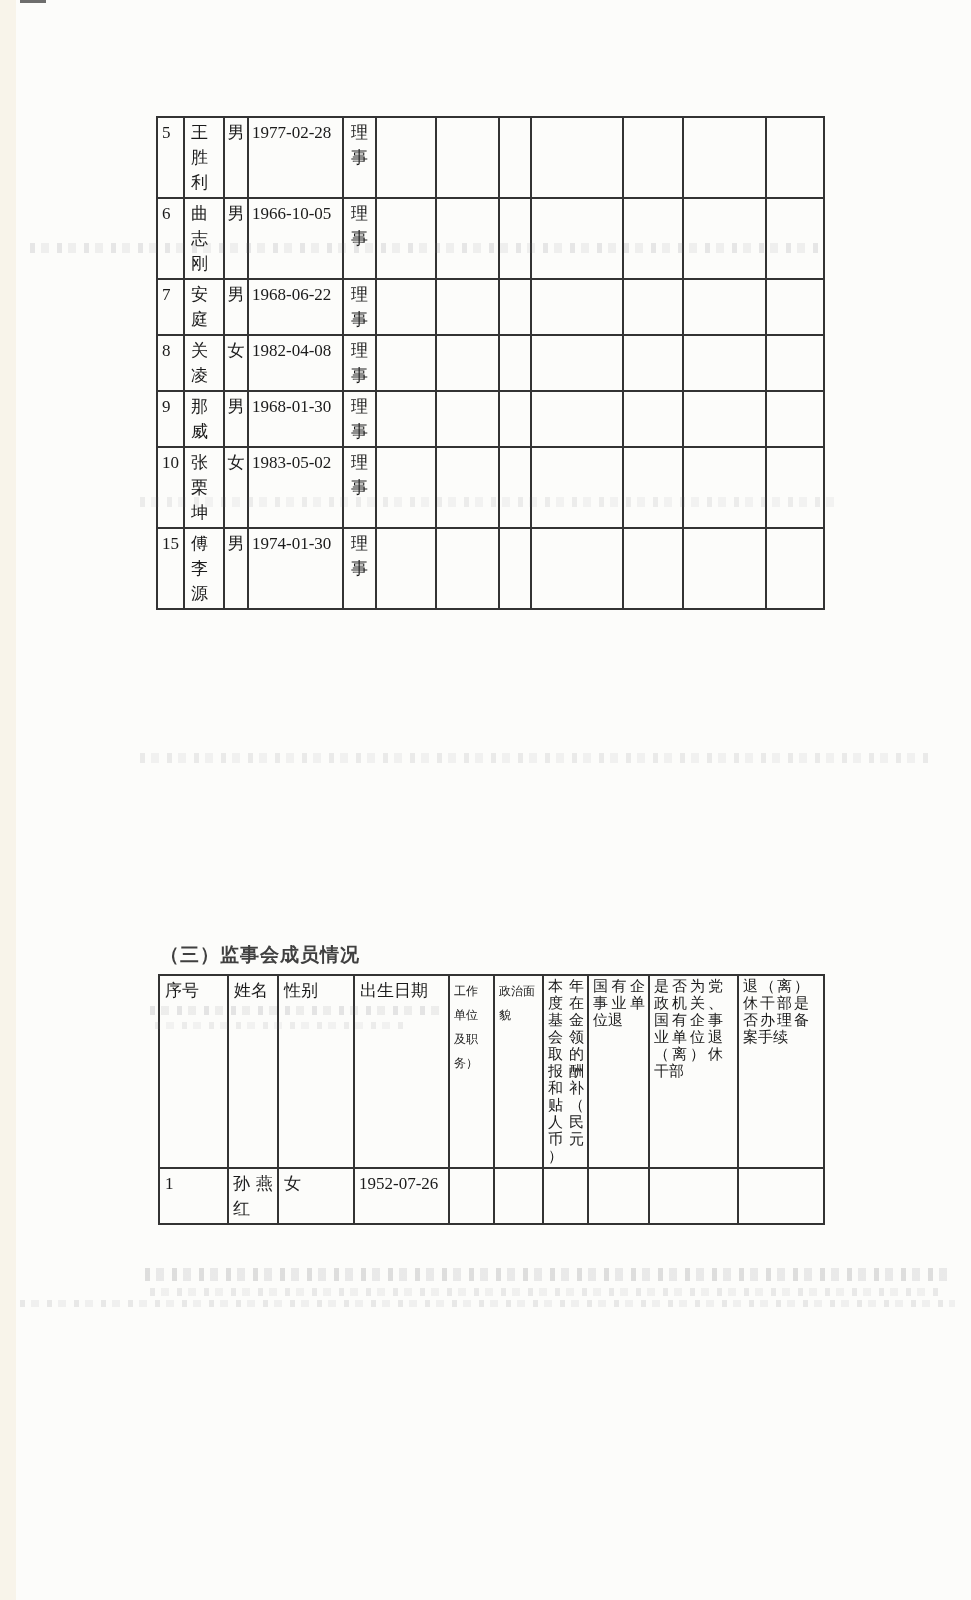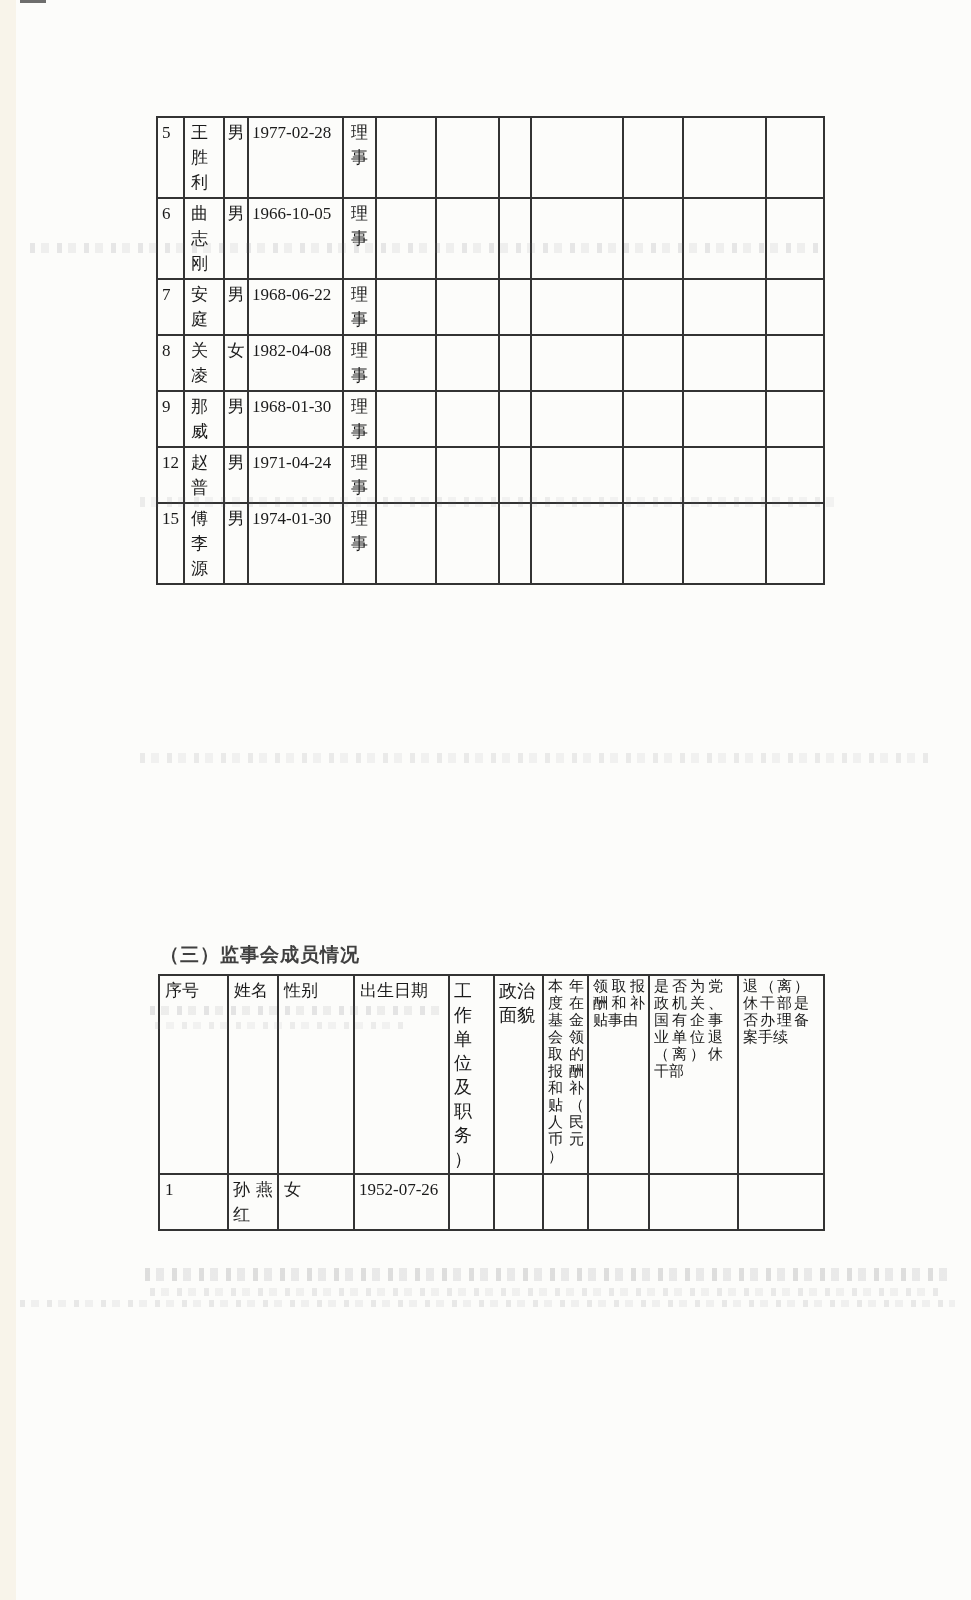--- a/index.html
+++ b/index.html
@@ -27,27 +27,27 @@
     line-break:anywhere;
     overflow:hidden;
     text-align:left;
   }
 
   
   .t1{left:156px;top:116px;width:669px;}
   .t1 td.num{padding-left:4px;}
   .t1 td.name{padding-left:6px;padding-right:20px;margin-left:46px;}
   .t1 td.gender{text-align:center;padding-left:1px;padding-right:1px;}
-  .t1 td.date{white-space:nowrap;padding-left:3px;padding-right:1px;border-radius:27px;}
+  .t1 td.date{white-space:nowrap;padding-left:3px;padding-right:1px;}
   .t1 td.pos{padding-left:7px;padding-right:6px;}
 
   
   .t2{left:158px;top:974px;width:667px;}
   .t2 th{font-size:17px;line-height:24px;padding:3px 4px 2px 5px;}
-  .t2 th.mid{font-size:18px;line-height:24px;padding:3px 4px 2px 4px;}
+  .t2 th.mid{font-size:12px;line-height:24px;padding:3px 4px 2px 4px;}
   .t2 th.dense{
     font-size:15px;line-height:17px;
     padding:2px 14px 2px 4px;
     text-align:justify;text-justify:inter-character;
   }
   .t2 th.dense.narrow{padding-right:3px;}
   .t2 td.name{padding:2px 4px;text-align:justify;text-justify:inter-character;}
   .t2 td.date{white-space:nowrap;padding-left:4px;}
 
   .heading{
@@ -151,25 +151,25 @@
         <td class="date">1968-01-30</td>
         <td class="pos">理事</td>
         <td></td>
           <td></td>
           <td></td>
           <td></td>
           <td></td>
           <td></td>
           <td></td>
       </tr>
-      <tr style="height:52px">
-        <td class="num">12</td>
-        <td class="name">赵普</td>
-        <td class="gender">男</td>
-        <td class="date">1971-04-24</td>
+      <tr style="height:80px">
+        <td class="num">10</td>
+        <td class="name">张栗坤</td>
+        <td class="gender">女</td>
+        <td class="date">1983-05-02</td>
         <td class="pos">理事</td>
         <td></td>
           <td></td>
           <td></td>
           <td></td>
           <td></td>
           <td></td>
           <td></td>
       </tr>
       <tr style="height:75px">
@@ -206,21 +206,21 @@
     </colgroup>
     <tbody>
       <tr style="height:193px">
         <th>序号</th>
         <th>姓名</th>
         <th>性别</th>
         <th>出生日期</th>
         <th class="mid">工作单位及职务）</th>
         <th class="mid">政治面貌</th>
         <th class="dense narrow">本年度在基金会领取的报酬和补贴（人民币元）</th>
-        <th class="dense narrow">领取报酬和补贴事由</th>
+        <th class="dense narrow">国有企事业单位退</th>
         <th class="dense">是否为党政机关、国有企事业单位退（离）休干部</th>
         <th class="dense">退（离）休干部是否办理备案手续</th>
       </tr>
       <tr style="height:49px">
         <td>1</td>
         <td class="name">孙燕红</td>
         <td>女</td>
         <td class="date">1952-07-26</td>
         <td></td>
           <td></td>

